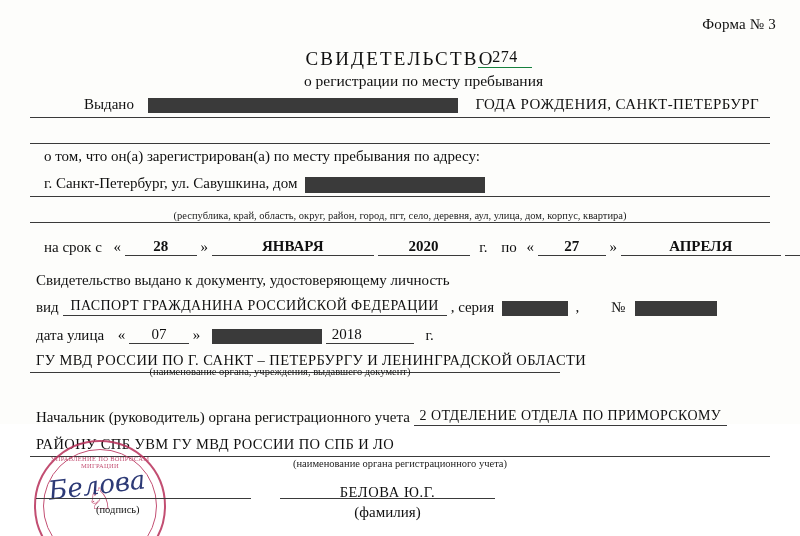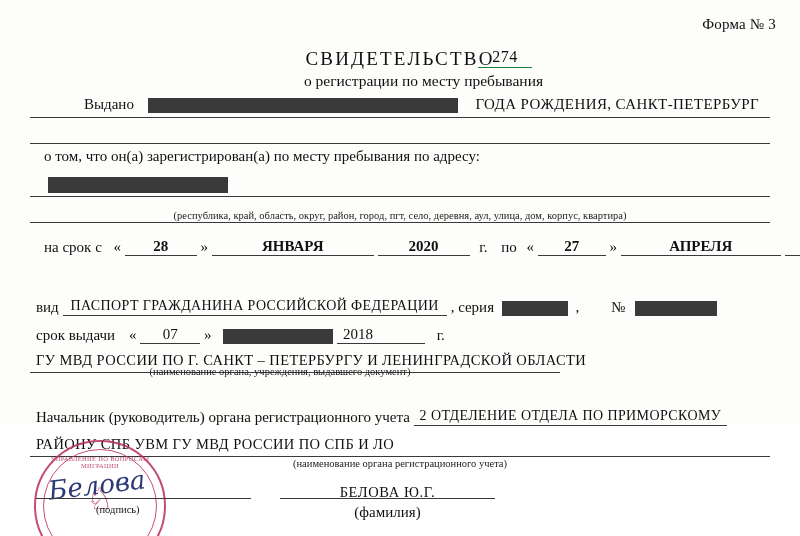--- a/index.html
+++ b/index.html
@@ -179,20 +179,21 @@
     <span>Выдано</span>
     <span class="redact" style="width:310px; height:15px; margin-left:10px;"></span>
     <span class="caps" style="margin-left:14px;">ГОДА РОЖДЕНИЯ, САНКТ-ПЕТЕРБУРГ</span>
   </div>
   <div class="full-line" style="left:30px; top:117px; width:740px;"></div>
   <div class="full-line" style="left:30px; top:143px; width:740px;"></div>
 
   <div class="row" style="left:44px; top:148px;">о том, что он(а) зарегистрирован(а) по месту пребывания по адресу:</div>
 
   <div class="row" style="left:44px; top:175px;">
+    <span>г. Санкт-Петербург, ул. Савушкина, дом</span>
     <span class="redact" style="width:180px; height:16px; margin-left:4px;"></span>
   </div>
   <div class="full-line" style="left:30px; top:196px; width:740px;"></div>
   <div class="hint" style="top:210px;">(республика, край, область, округ, район, город, пгт, село, деревня, аул, улица, дом, корпус, квартира)</div>
   <div class="full-line" style="left:30px; top:222px; width:740px;"></div>
 
   <div class="row" style="left:44px; top:238px;">
     <span>на срок с</span>
     <span style="margin-left:8px;">«</span>
     <span class="ul" style="min-width:60px; text-align:center; padding:0 6px;"><b>28</b></span>
@@ -202,33 +203,34 @@
     <span style="margin-left:6px;">г.</span>
     <span style="margin-left:10px;">по</span>
     <span style="margin-left:6px;">«</span>
     <span class="ul" style="min-width:56px; text-align:center; padding:0 6px;"><b>27</b></span>
     <span>»</span>
     <span class="ul" style="min-width:148px; text-align:center; padding:0 6px; font-weight:bold;">АПРЕЛЯ</span>
     <span class="ul" style="min-width:78px; text-align:center; padding:0 6px; font-weight:bold;">2020</span>
     
   </div>
 
+  <div class="row" style="left:36px; top:272px;">Свидетельство выдано к документу, удостоверяющему личность</div>
 
   <div class="row" style="left:36px; top:298px;">
     <span>вид</span>
     <span class="ul caps" style="padding:0 8px; font-size:14px;">ПАСПОРТ ГРАЖДАНИНА РОССИЙСКОЙ ФЕДЕРАЦИИ</span>
     <span>, серия</span>
     <span class="redact" style="width:66px; height:15px; margin-left:4px;"></span>
     <span style="margin-left:4px;">,</span>
     <span style="margin-left:28px;">№</span>
     <span class="redact" style="width:82px; height:15px; margin-left:6px;"></span>
   </div>
 
   <div class="row" style="left:36px; top:326px;">
-    <span>срок выдачи</span>
+    <span>дата улица</span>
     <span style="margin-left:10px;">«</span>
     <span class="ul" style="min-width:48px; text-align:center; padding:0 6px;">07</span>
     <span>»</span>
     <span class="redact" style="width:110px; height:15px; margin-left:8px;"></span>
     <span class="ul" style="min-width:76px; padding:0 6px;">2018</span>
     <span style="margin-left:8px;">г.</span>
   </div>
 
   <div class="row caps" style="left:36px; top:352px; font-size:14.5px;">ГУ  МВД  РОССИИ  ПО  Г. САНКТ – ПЕТЕРБУРГУ  И  ЛЕНИНГРАДСКОЙ ОБЛАСТИ</div>
   <div class="full-line" style="left:30px; top:372px; width:530px;"></div>

